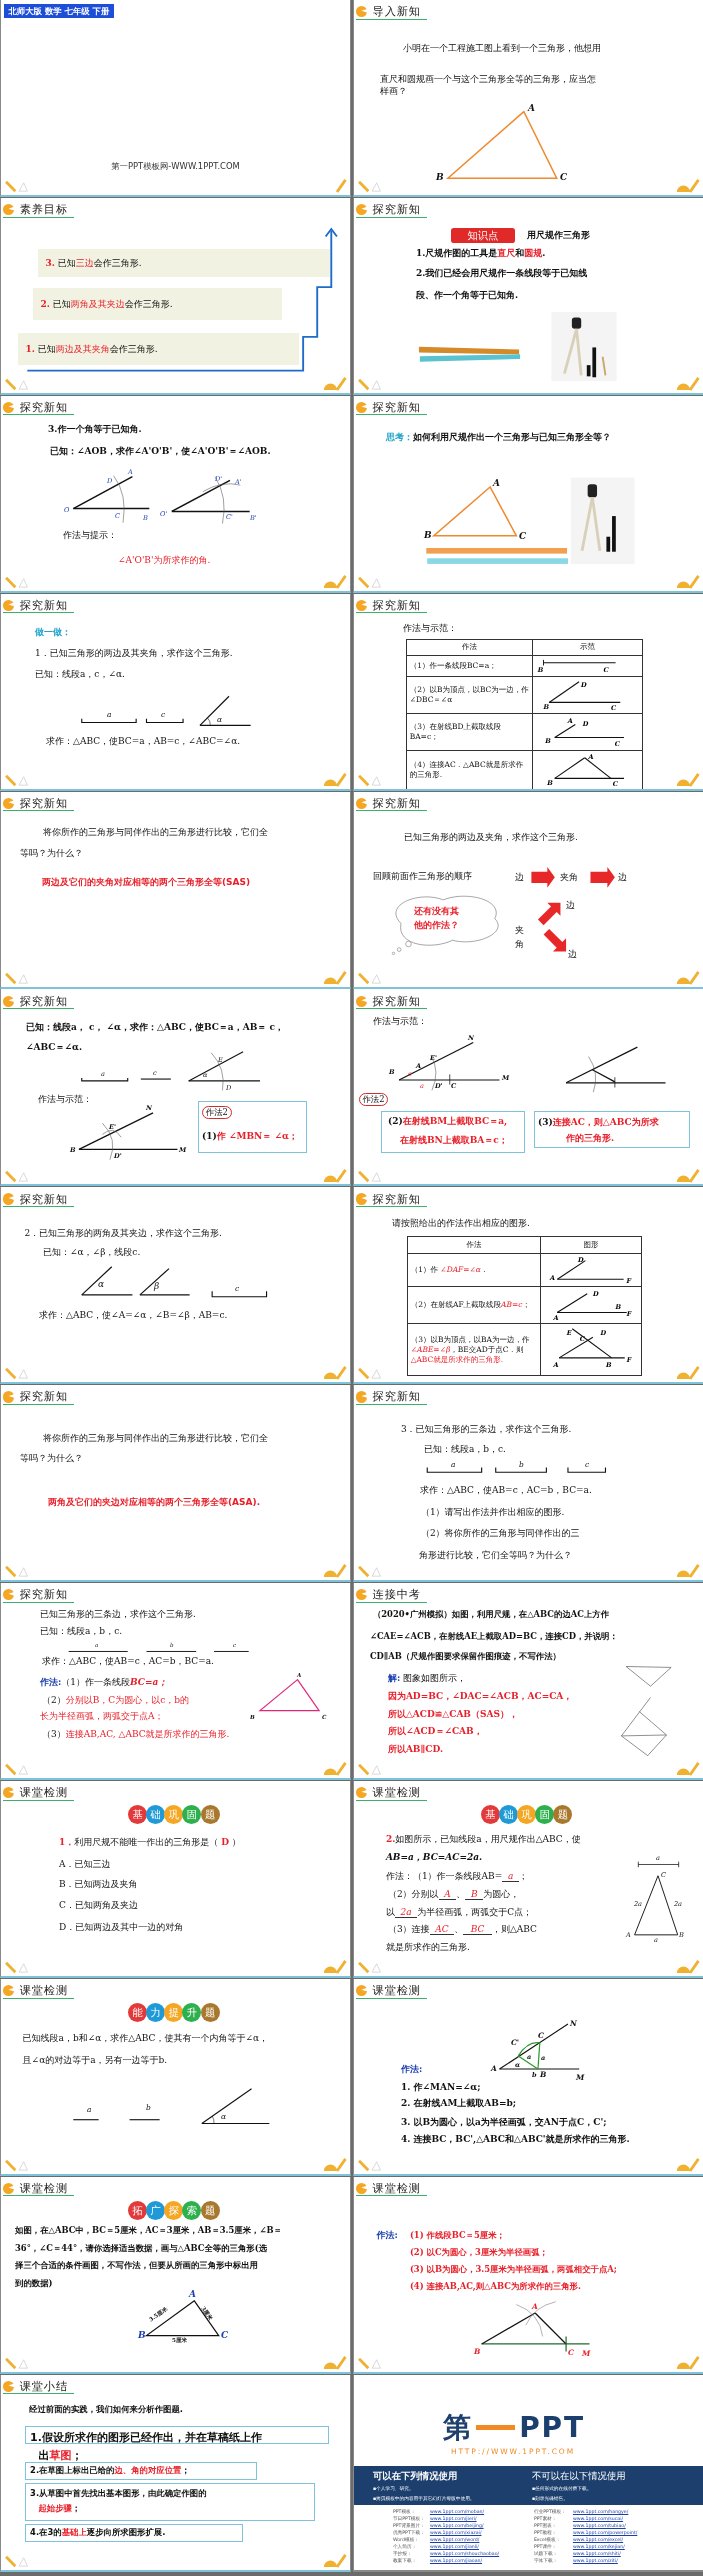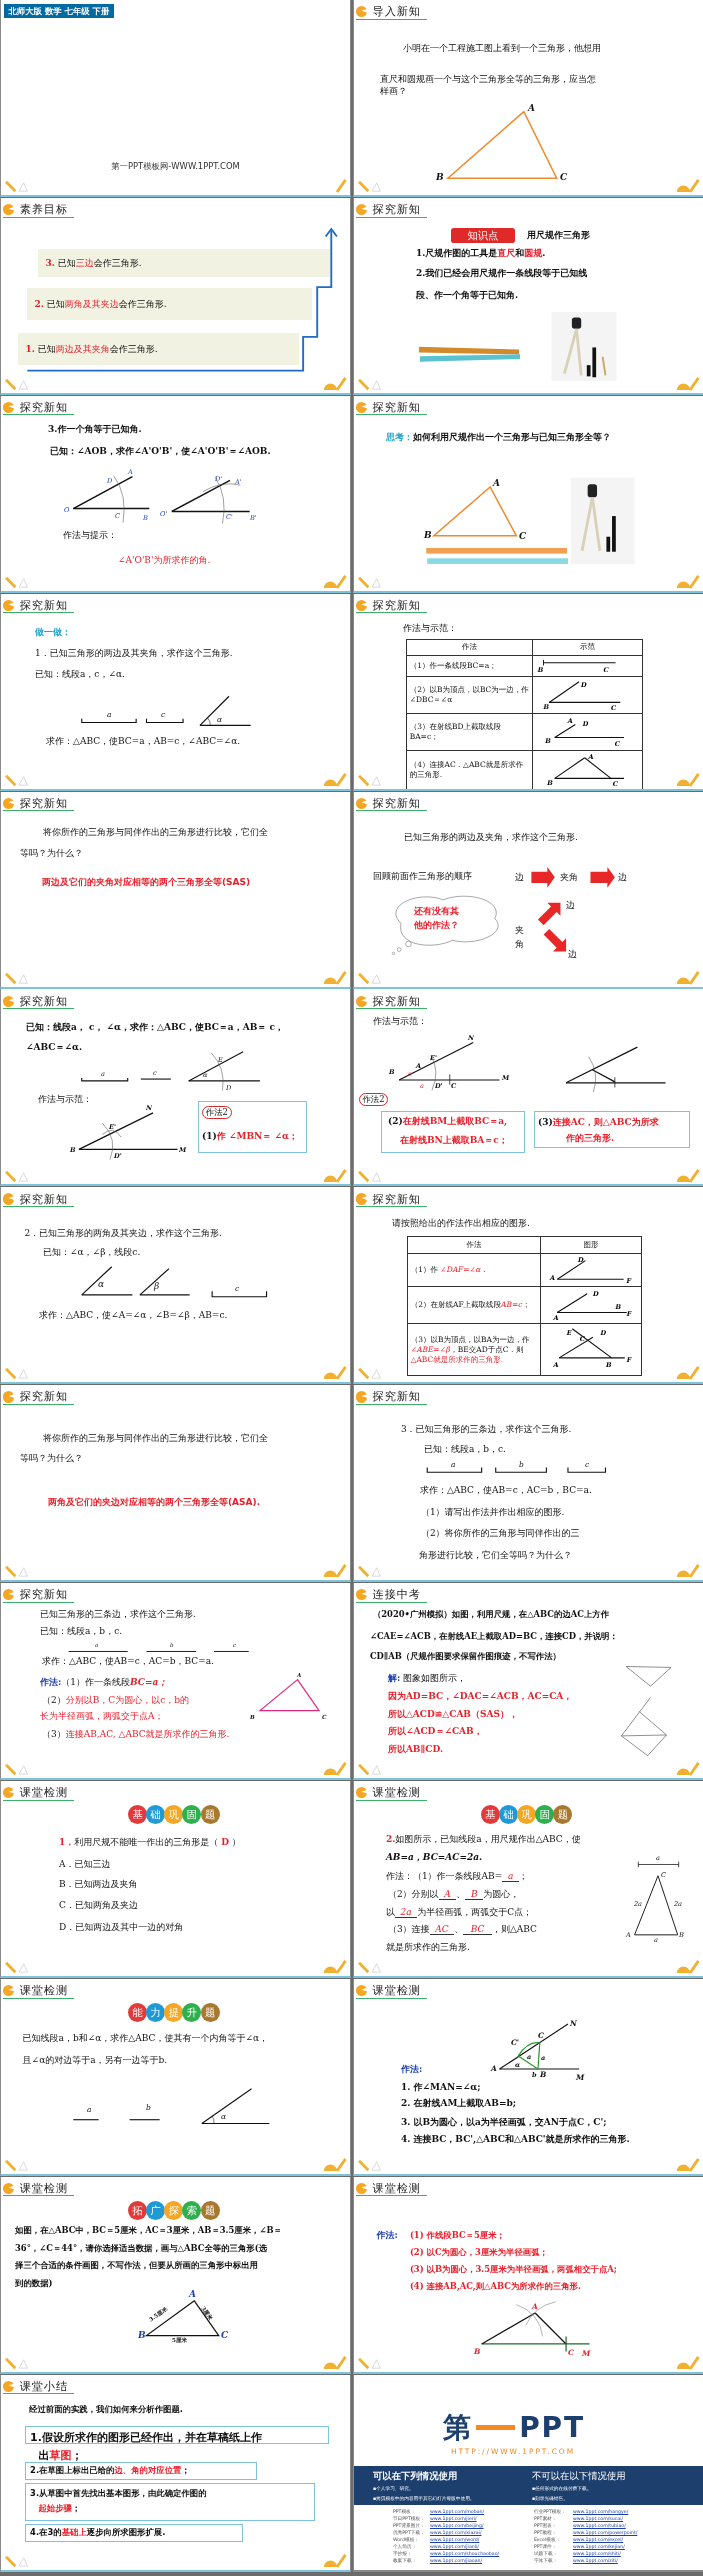--- a/index.html
+++ b/index.html
@@ -25,21 +25,21 @@
 .badges{position:absolute;display:flex}
 .badges span{width:19px;height:19px;border-radius:50%;color:#fff;font-size:10.3px;display:flex;align-items:center;justify-content:center;margin-left:-0.9px;font-family:"DejaVu Sans",sans-serif}
 .stepbar{position:absolute;background:#f2f2e2;height:15px;font-size:9px;padding-left:7.5px;line-height:15px}
 </style>
 </head>
 <body>
 
 <div class="grid">
 
 <div class="slide" style="border-bottom-color:#7cc3db">
-  <div style="position:absolute;left:2.8px;top:3.7px;background:#0369a1;color:#fff;font-family:'DejaVu Sans',sans-serif;font-size:8.4px;padding:1.9px 4.7px;font-weight:bold">北师大版 数学 七年级 下册</div>
+  <div style="position:absolute;left:2.8px;top:3.7px;background:#1d4ed8;color:#fff;font-family:'DejaVu Sans',sans-serif;font-size:8.4px;padding:1.9px 4.7px;font-weight:bold">北师大版 数学 七年级 下册</div>
   <div style="position:absolute;left:0;right:0;top:161px;text-align:center;font-family:'DejaVu Sans',sans-serif;font-size:8.4px;color:#333">第一PPT模板网-WWW.1PPT.COM</div>
   <svg class="foot-l" viewBox="0 0 26 14" width="24.4" height="13">
         <line x1="1" y1="2" x2="11" y2="12" stroke="#f0b030" stroke-width="3"></line>
         <path d="M15 12 L20 3 L24 12 Z" fill="none" stroke="#ccc" stroke-width="0.8"></path>
       </svg>
   <svg class="foot-r" viewBox="0 0 26 16" width="24.4" height="15">
         <line x1="16" y1="15" x2="25" y2="2" stroke="#f0b030" stroke-width="3"></line>
       </svg>
 </div>
 
@@ -66,21 +66,21 @@
         <line x1="16" y1="15" x2="25" y2="2" stroke="#f0b030" stroke-width="3"></line>
       </svg>
 </div>
 
 <div class="slide">
   <div class="hdr">
         <div class="ic"></div>
         <span>素养目标</span>
       </div>
   <div class="stepbar" style="left:37px;top:51px;width:292px;height:28px;line-height:28px"><span class="red b">3.</span> <span>已知</span><span class="red">三边</span><span>会作三角形.</span></div>
-  <div class="stepbar" style="left:26px;top:90px;width:285px;height:32px;line-height:32px"><span class="red b">2.</span> <span>已知</span><span class="red">两角及其夹边</span><span>会作三角形.</span></div>
+  <div class="stepbar" style="left:32px;top:90px;width:249px;height:32px;line-height:32px"><span class="red b">2.</span> <span>已知</span><span class="red">两角及其夹边</span><span>会作三角形.</span></div>
   <div class="stepbar" style="left:17px;top:135px;width:281px;height:32px;line-height:32px"><span class="red b">1.</span> <span>已知</span><span class="red">两边及其夹角</span><span>会作三角形.</span></div>
   <svg style="left:0;top:0" width="351" height="197" viewBox="0 0 374 210">
         <polyline points="28,184 322,184 322,148 337,148 337,95 352,95 352,35" fill="none" stroke="#1e6cc8" stroke-width="2"></polyline>
         <polyline points="346,41 352,33 358,41" fill="none" stroke="#1e6cc8" stroke-width="2"></polyline>
       </svg>
   <svg class="foot-l" viewBox="0 0 26 14" width="24.4" height="13">
         <line x1="1" y1="2" x2="11" y2="12" stroke="#f0b030" stroke-width="3"></line>
         <path d="M15 12 L20 3 L24 12 Z" fill="none" stroke="#ccc" stroke-width="0.8"></path>
       </svg>
   <svg class="foot-r" viewBox="0 0 26 16" width="24.4" height="15">

